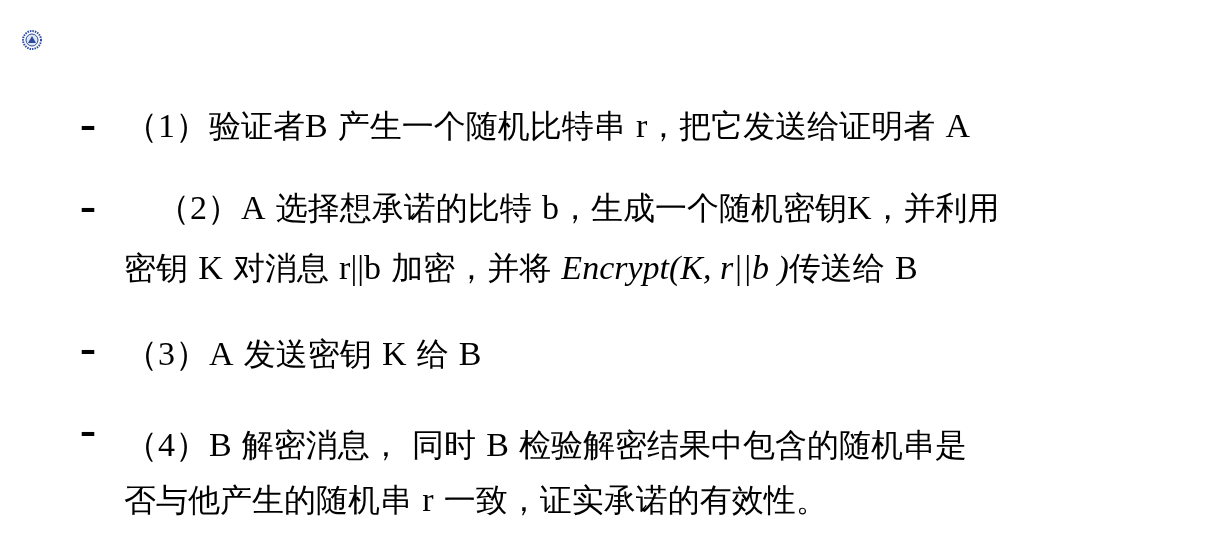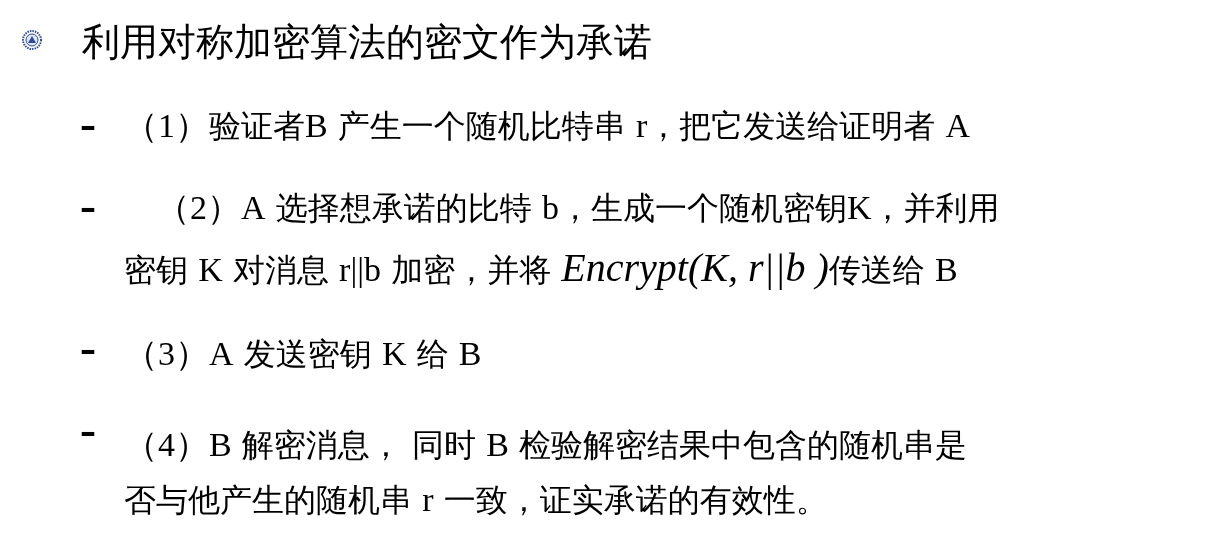--- a/index.html
+++ b/index.html
@@ -5,32 +5,31 @@
   html, body { margin:0; padding:0; background:#ffffff; }
   body { width:1225px; height:540px; position:relative; overflow:hidden;
          font-family:"DejaVu Sans", "Liberation Sans", sans-serif; color:#000; }
   .title-row { position:absolute; left:0; top:14px; height:56px; width:1225px; }
   .logo { position:absolute; left:22px; top:16px; width:20px; height:20px; }
   .title { position:absolute; left:82px; top:6px; font-size:38px; line-height:44px; white-space:nowrap; letter-spacing:0px; }
   .item { position:absolute; left:0; width:1225px; }
   .dash { position:absolute; left:80px; font-size:32px; line-height:40px; font-weight:bold; }
   .line { position:absolute; left:124px; font-size:32px; line-height:40px; white-space:nowrap; }
   .serif { font-family:"Liberation Serif","DejaVu Serif",serif; font-size:34px; }
-  .it { font-family:"Liberation Serif","DejaVu Serif",serif; font-style:italic; font-size:40px; }
+  .it { font-family:"Liberation Serif","DejaVu Serif",serif; font-style:italic; font-size:34px; }
 </style>
 </head>
 <body>
 
 <div class="title-row">
   <svg class="logo" viewBox="0 0 20 20">
     <circle cx="10" cy="10" r="9" fill="#ffffff" stroke="#2b4a9a" stroke-width="2" stroke-dasharray="1.5 1"></circle>
     <circle cx="10" cy="10" r="6" fill="#dfe6f5" stroke="#2b4a9a" stroke-width="1"></circle>
     <path d="M6 13 L10 6 L14 13 Z" fill="#2b4a9a"></path>
   </svg>
-  <div class="title">利用对称加密算法的密文作为承诺</div>
 </div>
 
 <div class="item" style="top:106px;">
   <span class="dash">–</span>
   <div class="line" style="top:0;text-align:center;">
     <span class="serif">（1）</span><span>验证者</span><span class="serif">B</span><span> 产生一个随机比特串 </span><span class="serif">r</span><span>，把它发送给证明者 </span><span class="serif">A</span>
   </div>
 </div>
 
 <div class="item" style="top:188px;">

